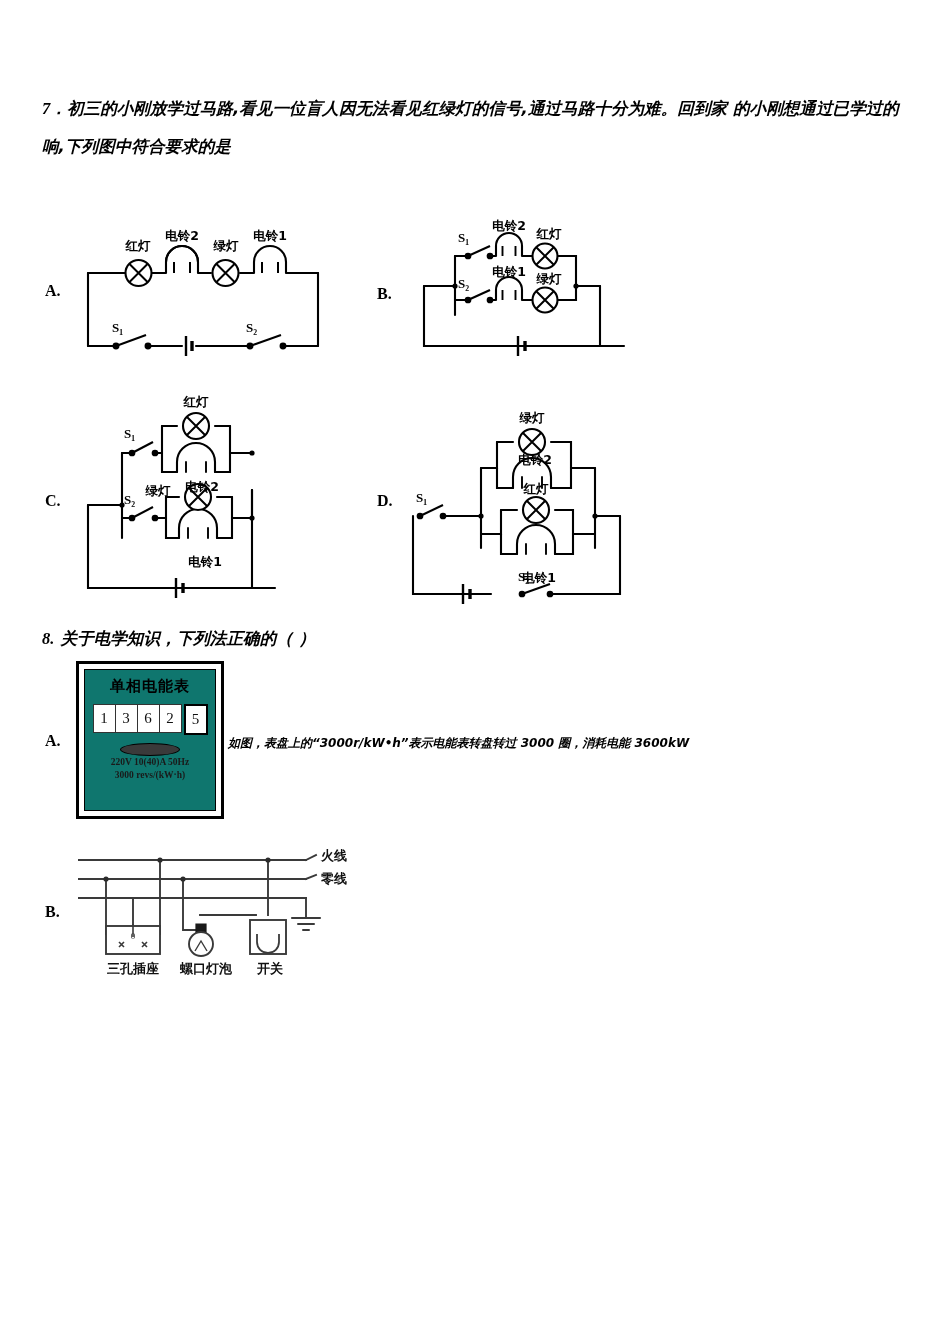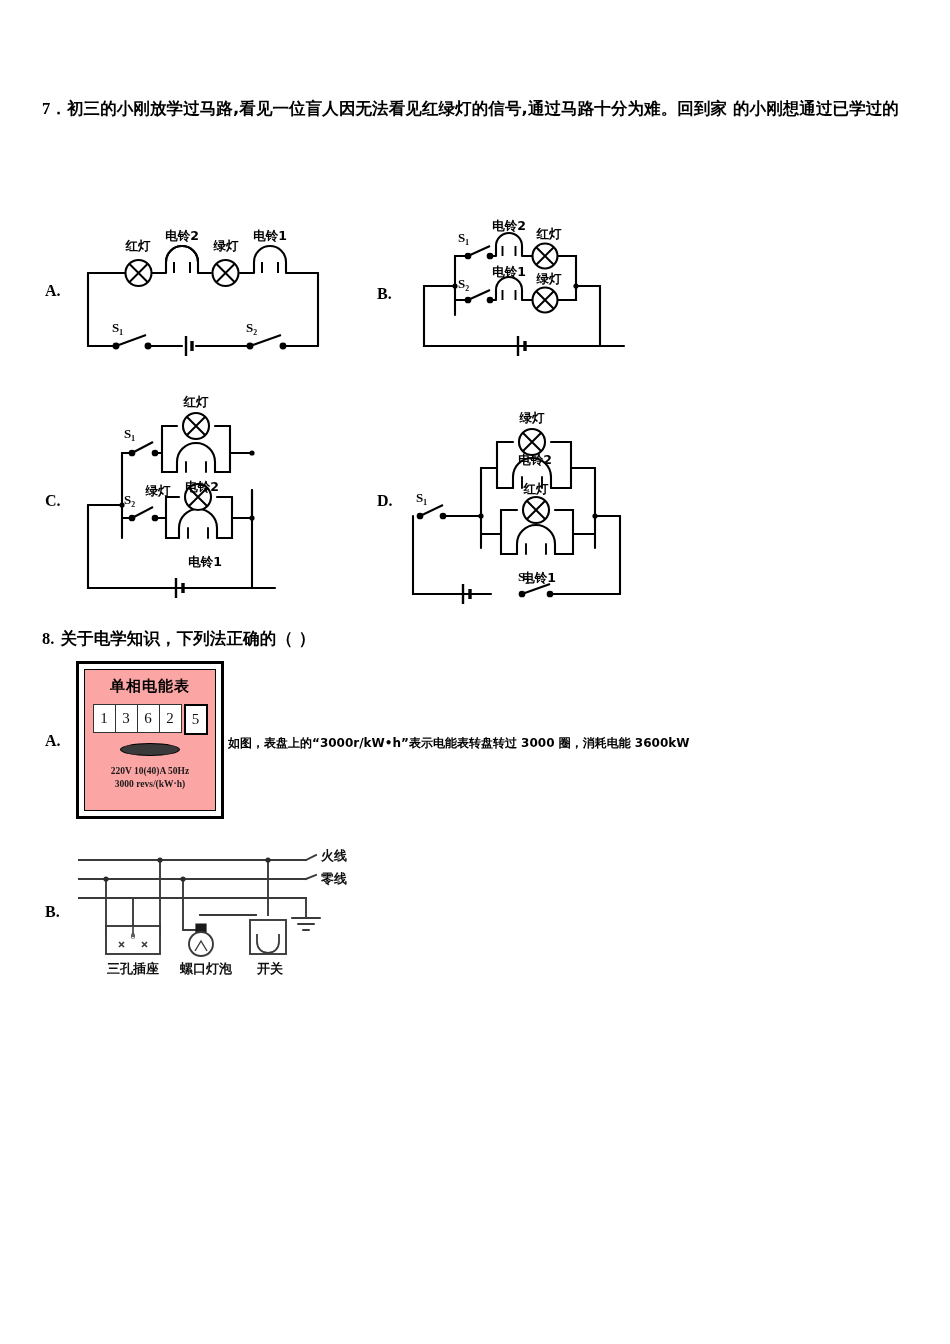--- a/index.html
+++ b/index.html
@@ -72,21 +72,21 @@
     height: 158px;
     border: 3px solid #000;
     background: #fff;
     box-sizing: border-box;
   }
   .meter-inner {
     position: absolute;
     left: 5px; top: 5px;
     right: 5px; bottom: 5px;
     border: 1px solid #000;
-    background: #fca5a5;
+    background: #0f766e;
     box-sizing: border-box;
   }
   .meter-title {
     text-align: center;
     font-size: 15px;
     font-weight: 700;
     margin-top: 7px;
     letter-spacing: 1px;
     font-family: "DejaVu Sans", sans-serif;
   }
@@ -119,38 +119,38 @@
     width: 58px;
     height: 11px;
     margin: 8px auto 0 auto;
     border-radius: 50%;
     background: #3a3a3a;
     border: 1px solid #000;
   }
   .meter-spec {
     text-align: center;
     font-size: 9.5px;
-    margin-top: 9px;
     line-height: 13px;
     font-family: "Liberation Serif", serif;
     color: #1a1a1a;
     font-weight: 600;
   }
 
-  .cn { font-family: "DejaVu Sans", sans-serif; }
+  .cn { font-family: "DejaVu Sans", sans-serif; font-style: italic; }
 </style>
 </head>
 <body>
 
 <div class="page">
 
   <div class="q-block" style="top:90px;">
     <div class="q-line cn">
       <span class="q-num">7．</span><span>初三的小刚放学过马路,看见一位盲人因无法看见红绿灯的信号,通过马路十分为难。回到家 的小刚想通过已学过的</span>
     </div>
+    <div class="q-line cn">响,下列图中符合要求的是</div>
   </div>
 
   <div class="opt-letter" style="left:45px; top:282px;">A.</div>
   <div class="fig" style="left:78px; top:218px;">
     <svg width="255" height="140" viewBox="0 0 255 140" xmlns="http://www.w3.org/2000/svg">
       <g fill="none" stroke="#000" stroke-width="2.1" stroke-linecap="round">
 
         <path d="M10 55 L47 55"></path>
         <path d="M74 55 L88 55"></path>
         <path d="M120 55 L133 55"></path>

